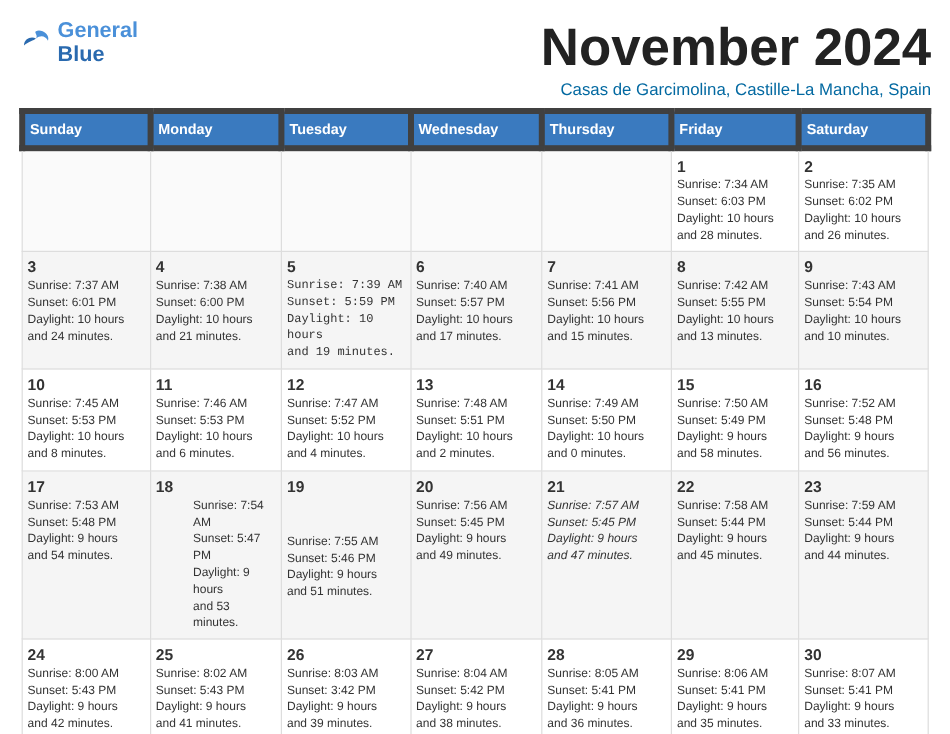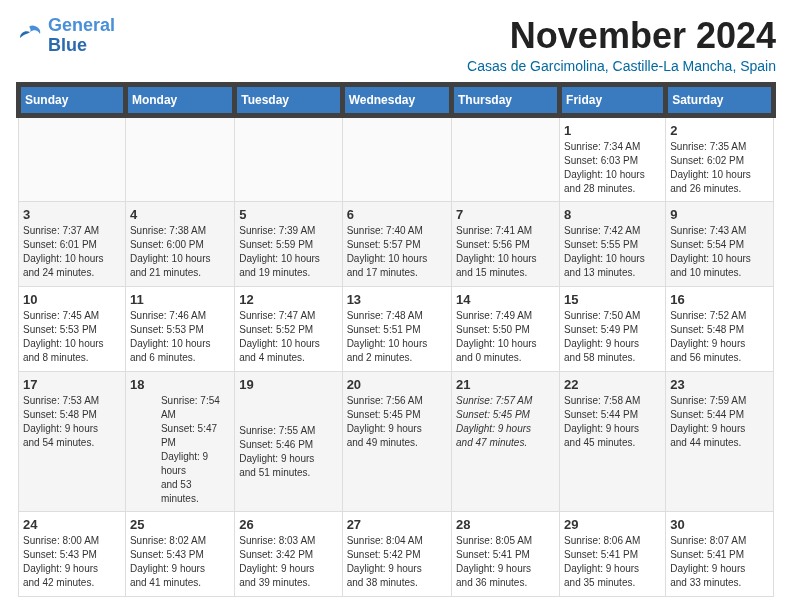--- a/index.html
+++ b/index.html
@@ -31,21 +31,21 @@
       color: #4a90d9;
     }
     .logo-bird {
       width: 28px;
       height: 28px;
     }
     .title-block {
       text-align: right;
     }
     .month-title {
-      font-size: 36px;
+      font-size: 44px;
       font-weight: bold;
       color: #222;
       line-height: 1.1;
     }
     .location-subtitle {
       font-size: 14px;
       color: #0369a1;
       margin-top: 2px;
     }
     .calendar {
@@ -159,21 +159,21 @@
         </td>
         <td>
           <span class="day-number">4</span>
           <div class="cell-content" style="white-space: pre-line;">Sunrise: 7:38 AM
 Sunset: 6:00 PM
 Daylight: 10 hours
 and 21 minutes.</div>
         </td>
         <td>
           <span class="day-number">5</span>
-          <div class="cell-content" style="white-space: pre-line;">Sunrise: 7:39 AM
+          <div class="cell-content" style="white-space: pre-line; font-family: Liberation Mono, monospace;">Sunrise: 7:39 AM
 Sunset: 5:59 PM
 Daylight: 10 hours
 and 19 minutes.</div>
         </td>
         <td>
           <span class="day-number">6</span>
           <div class="cell-content" style="white-space: pre-line;">Sunrise: 7:40 AM
 Sunset: 5:57 PM
 Daylight: 10 hours
 and 17 minutes.</div>

